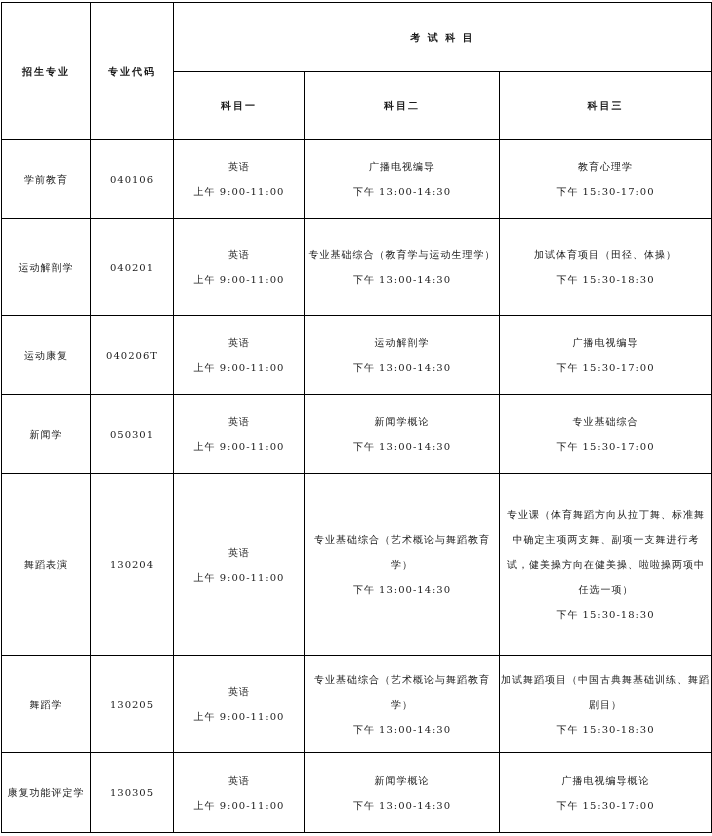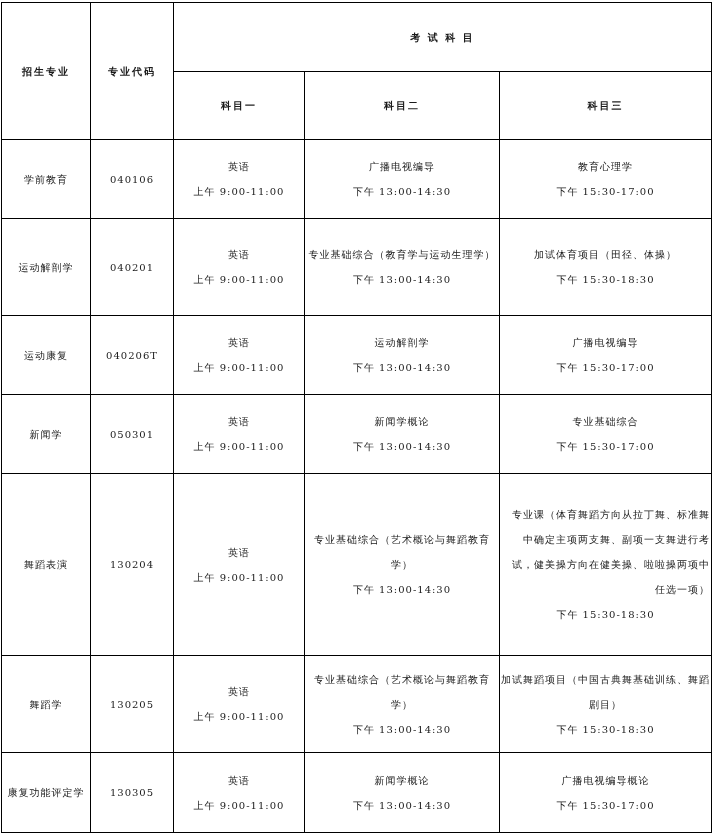--- a/index.html
+++ b/index.html
@@ -142,21 +142,21 @@
       <td class="code">130204</td>
       <td>
         <span class="line">英语</span>
         <span class="line">上午 9:00-11:00</span>
       </td>
       <td>
         <span class="line">专业基础综合（艺术概论与舞蹈教育学）</span>
         <span class="line">下午 13:00-14:30</span>
       </td>
       <td>
-        <span class="line" style="text-align:right; padding-left:1px;">专业课（体育舞蹈方向从拉丁舞、标准舞中确定主项两支舞、副项一支舞进行考试，健美操方向在健美操、啦啦操两项中任选一项）</span>
+        <span class="line" style="text-align:center; padding-left:1px;">专业课（体育舞蹈方向从拉丁舞、标准舞中确定主项两支舞、副项一支舞进行考试，健美操方向在健美操、啦啦操两项中任选一项）</span>
         <span class="line">下午 15:30-18:30</span>
       </td>
     </tr>
 
     <tr style="height:97px">
       <td>舞蹈学</td>
       <td class="code">130205</td>
       <td>
         <span class="line">英语</span>
         <span class="line">上午 9:00-11:00</span>

